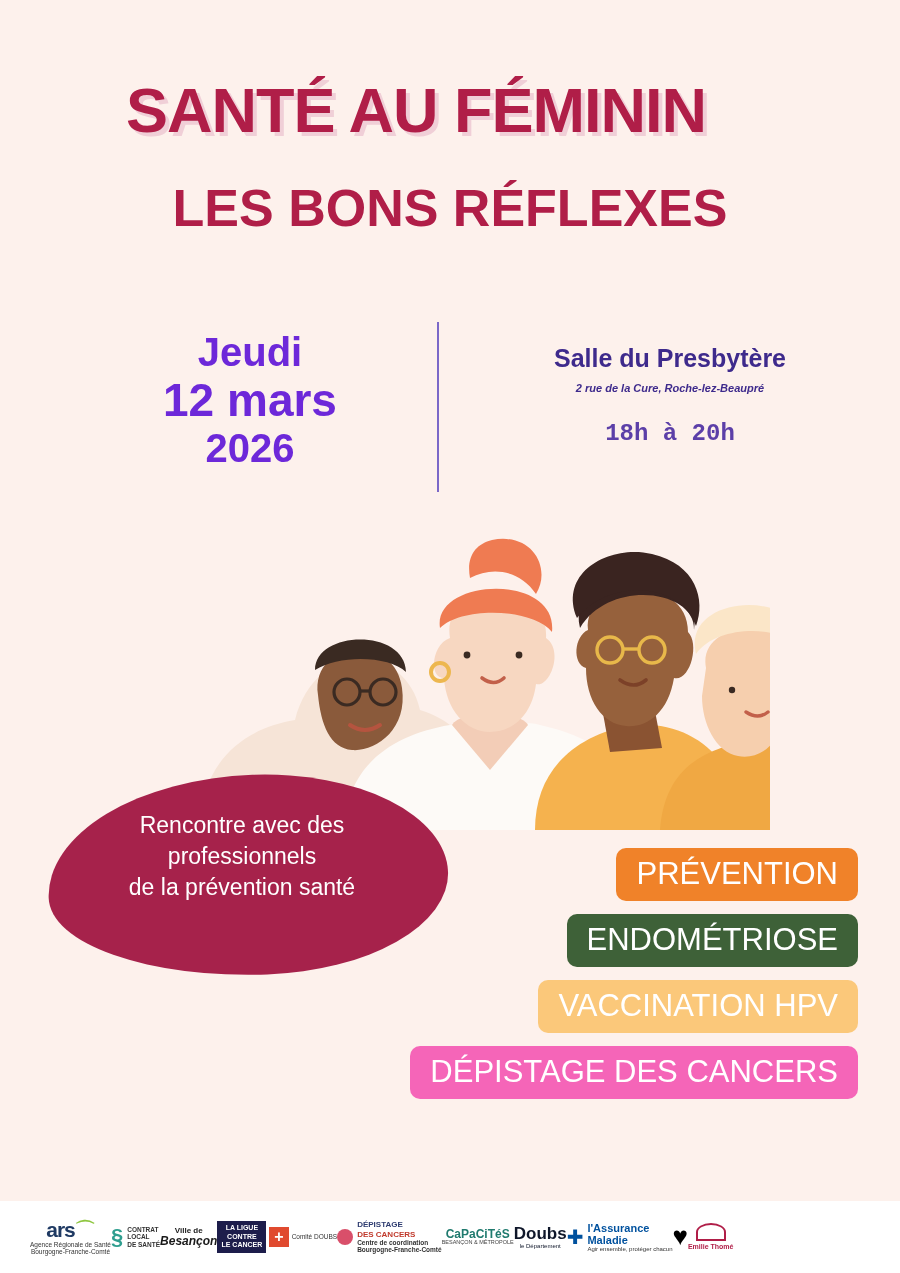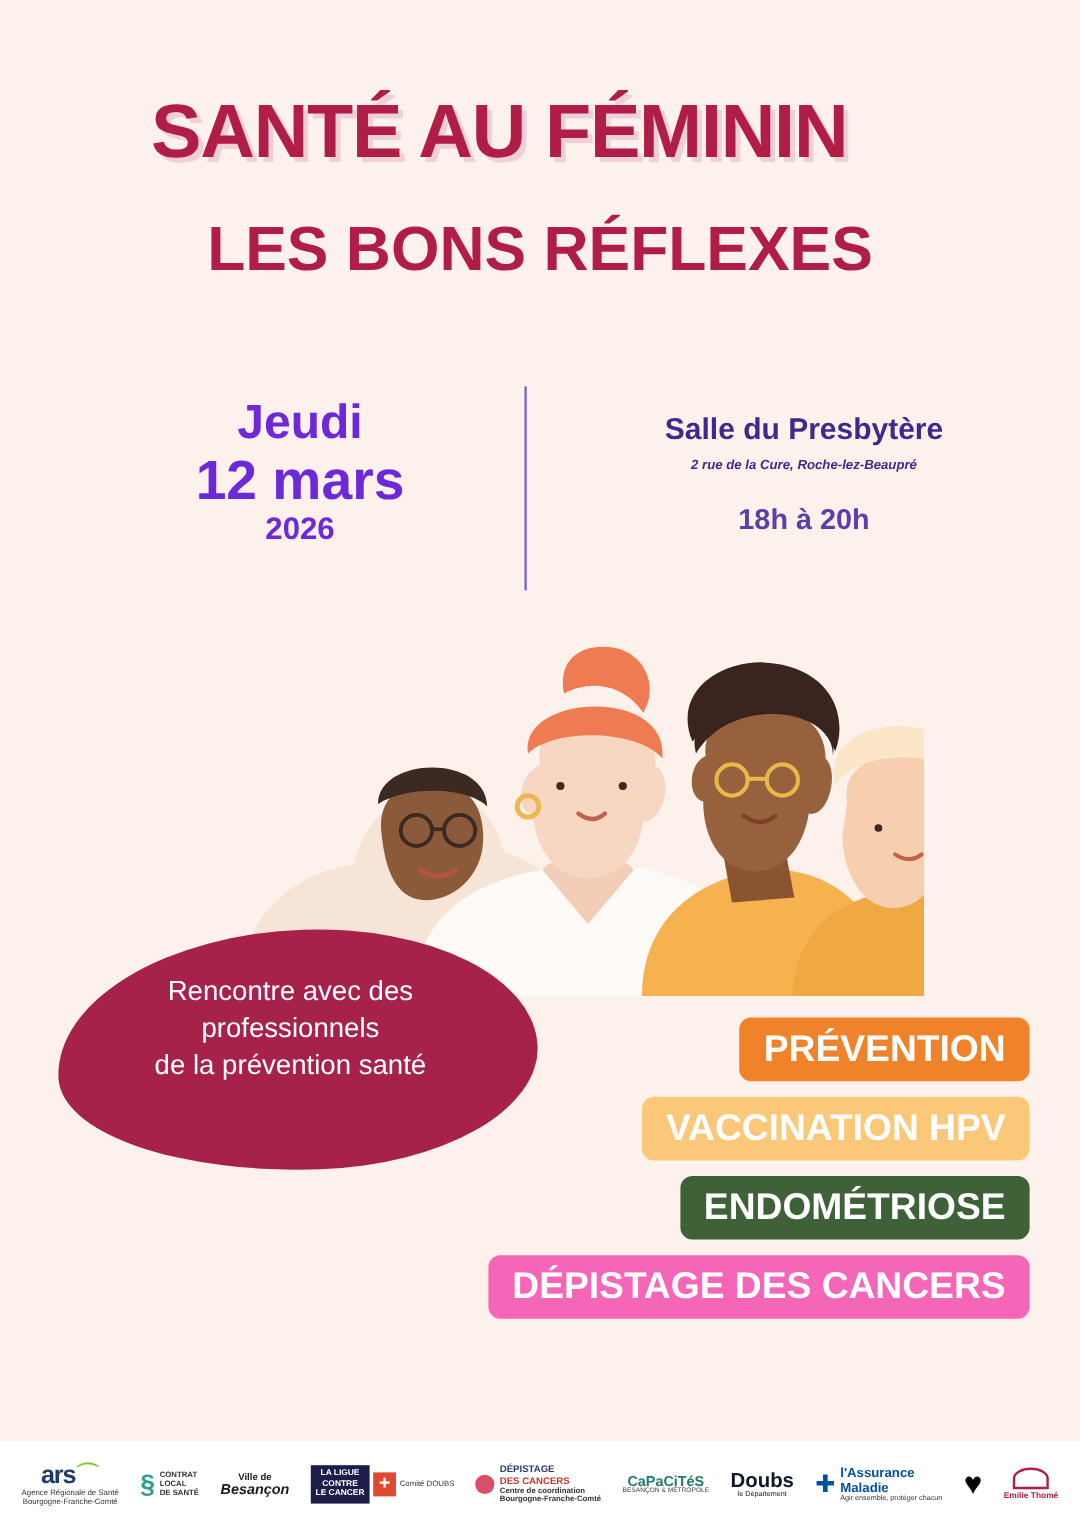--- a/index.html
+++ b/index.html
@@ -62,33 +62,33 @@
     left: 90px;
     top: 330px;
     width: 320px;
     text-align: center;
     color: #6d28d9;
     font-weight: bold;
     line-height: 1.12;
   }
   .date-line1 { font-size: 40px; }
   .date-line2 { font-size: 46px; }
-  .date-line3 { font-size: 26px; }
+  .date-line3 { font-size: 40px; }
 
   .place-block {
     position: absolute;
     left: 460px;
     top: 344px;
     width: 420px;
     text-align: center;
     color: #5c3fa8;
   }
   .place-name { font-size: 25px; font-weight: bold; color: #3e2a8c; }
   .place-addr { font-size: 11px; font-weight: bold; font-style: italic; color: #3e2a8c; margin-top: 9px; }
-  .place-hours { font-size: 24px; font-weight: bold; color: #5c3fa8; margin-top: 26px; }
+  .place-hours { font-size: 24px; font-weight: bold; color: #5c3fa8; margin-top: 26px; font-family: Liberation Mono, monospace; }
 
   
   .illus {
     position: absolute;
     left: 140px;
     top: 520px;
     width: 630px;
     height: 310px;
   }
 
@@ -121,41 +121,41 @@
     right: 42px;
     top: 848px;
     width: 520px;
     display: flex;
     flex-direction: column;
     align-items: flex-end;
     gap: 13px;
   }
   .tag {
     color: #ffffff;
-    font-weight: bold;
+    font-weight: normal;
     font-size: 31px;
     padding: 10px 20px 12px 20px;
     border-radius: 10px;
     letter-spacing: 0px;
     line-height: 1;
     white-space: nowrap;
   }
 
   
   .footer {
     position: absolute;
     left: 0;
     bottom: 0;
     width: 900px;
     height: 72px;
     background: #ffffff;
     display: flex;
     align-items: center;
-    justify-content: space-between;
-    padding: 0 18px;
+    justify-content: flex-start;
+    padding: 0 30px;
   }
   .logo {
     display: flex;
     align-items: center;
     justify-content: center;
     height: 54px;
     text-align: center;
     line-height: 1.05;
   }
   .logo-ars { color: #1f3a63; font-size: 21px; font-weight: bold; letter-spacing: -1px; }
@@ -245,22 +245,22 @@
     </svg>
   </div>
 
   <div class="blob"></div>
   <div class="blob-text">Rencontre avec des
 professionnels
 de la prévention santé</div>
 
   <div class="tags">
     <div class="tag" style="background:#f08229">PRÉVENTION</div>
+    <div class="tag" style="background:#3e6138">ENDOMÉTRIOSE</div>
     <div class="tag" style="background:#fbc87a">VACCINATION HPV</div>
-    <div class="tag" style="background:#3e6138">ENDOMÉTRIOSE</div>
     <div class="tag" style="background:#f565b8">DÉPISTAGE DES CANCERS</div>
   </div>
 
   <div class="footer">
 
     <div class="logo">
       <div>
         <div class="logo-ars"><span>ars</span><span class="s">⌒</span></div>
         <div class="logo-txt-small">Agence Régionale de Santé</div>
         <div class="logo-txt-small">Bourgogne-Franche-Comté</div>

